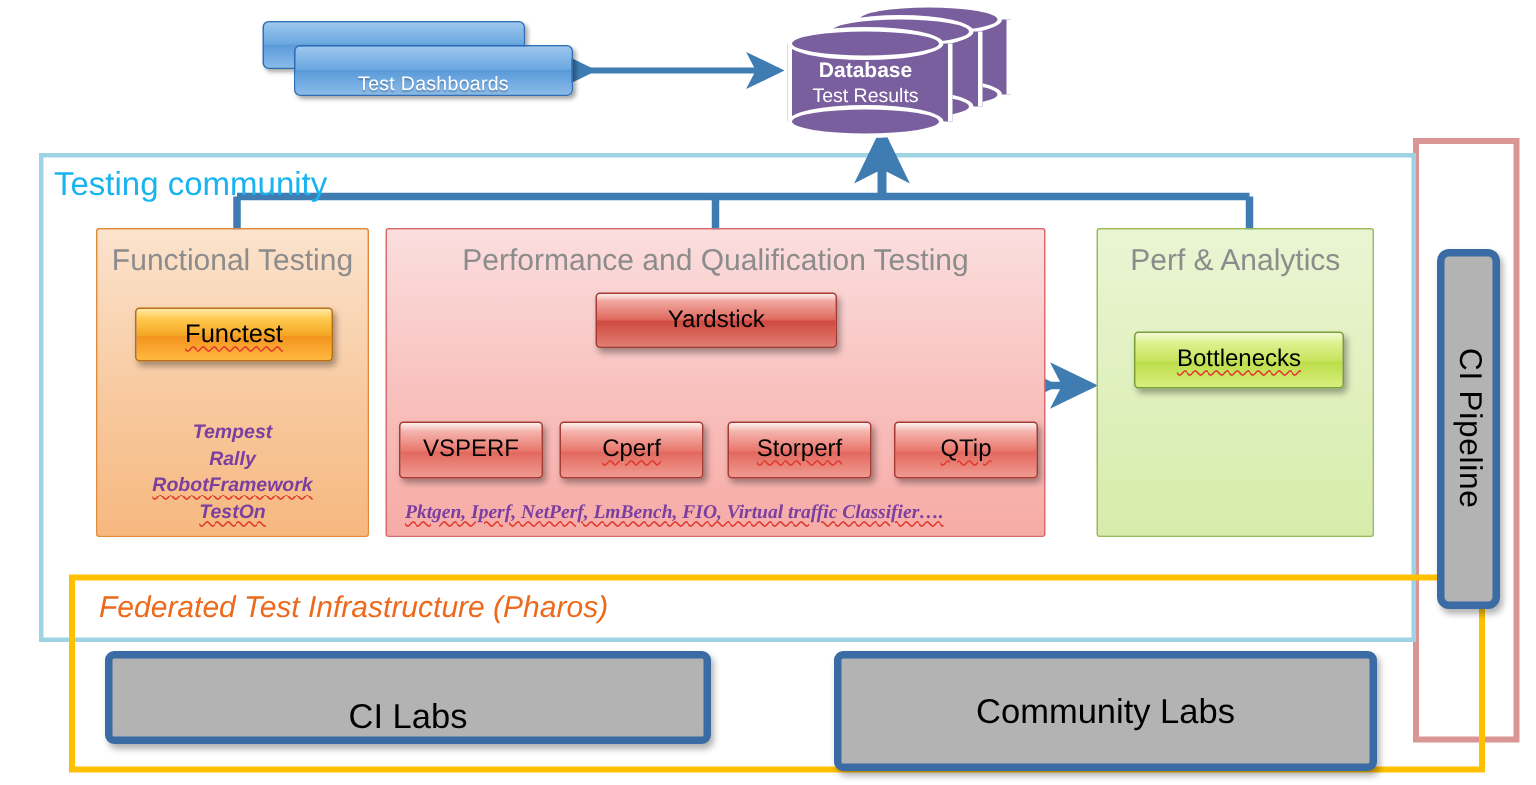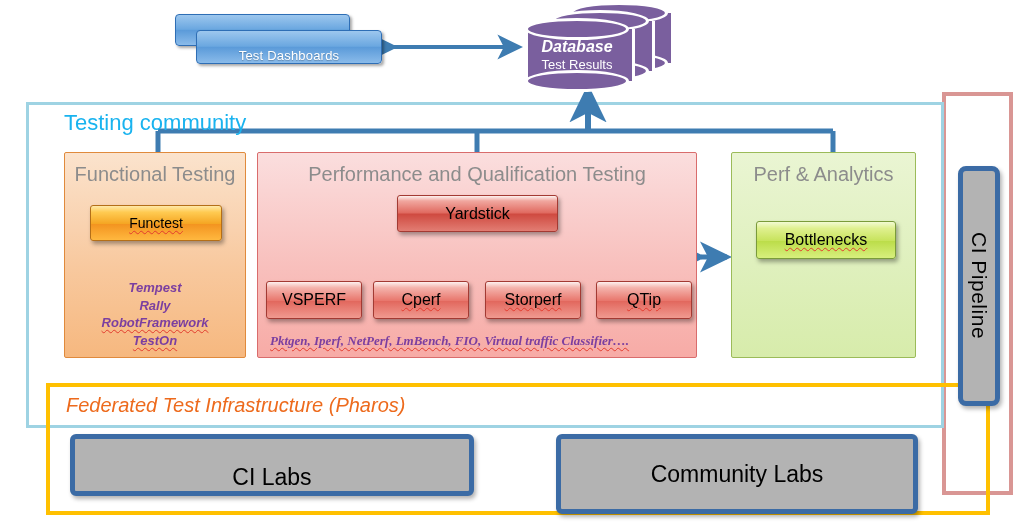--- a/index.html
+++ b/index.html
@@ -40,31 +40,31 @@
   }
   .cyl .bot{
     position:absolute;left:0;bottom:0;width:100%;height:22px;border-radius:50%;
     background:#7a5f9e;border:3px solid #ffffff;box-sizing:border-box;
   }
   .cyl .label{
     position:absolute;left:0;top:0;width:100%;height:100%;
     display:flex;flex-direction:column;align-items:center;justify-content:center;
     color:#ffffff;z-index:4;line-height:1.25;
   }
-  .cyl .label .l1{font-weight:bold;font-size:16px;font-style:italic;}
+  .cyl .label .l1{font-weight:bold;font-size:14px;}
   .cyl .label .l2{font-size:13px;}
 
   
   .community-box{
     left:26px;top:102px;width:918px;height:326px;
     border:3px solid #9ed3e3;background:transparent;
   }
   .community-title{
     left:36px;top:110px;
-    color:#19b3ef;font-size:22px;white-space:nowrap;margin-left:28px;
+    color:#19b3ef;font-size:22px;white-space:nowrap;
   }
   .pharos-box{
     left:46px;top:383px;width:944px;height:132px;
     border:4px solid #ffc000;background:transparent;
   }
   .pharos-title{
     left:66px;top:394px;color:#ed6a1c;font-size:20px;white-space:nowrap;font-style:italic;
   }
   .ci-outline{
     left:942px;top:92px;width:71px;height:403px;
@@ -97,21 +97,21 @@
   .btn3d{
     border-radius:3px;
     display:flex;align-items:center;justify-content:center;
     text-align:center;color:#000000;
     box-shadow:2px 3px 4px rgba(0,0,0,.35);
     position:absolute;box-sizing:border-box;
   }
   .btn-orange{
     border:1px solid #b46f18;
     background:linear-gradient(180deg,#ffe9a8 0%,#ffcb52 18%,#f5a623 52%,#f39420 54%,#ffb83f 100%);
-    font-size:14px;
+    font-size:17px;
   }
   .btn-green{
     border:1px solid #7a9b3a;
     background:linear-gradient(180deg,#f2fad3 0%,#dff08f 18%,#c7e35c 52%,#bcdd4a 54%,#d7ef7d 100%);
     font-size:16px;
   }
   .btn-red{
     border:1px solid #a33a33;
     background:linear-gradient(180deg,#fdf0ee 0%,#f4b3ac 16%,#e8766c 52%,#e2685e 54%,#f09a90 100%);
     font-size:16px;

